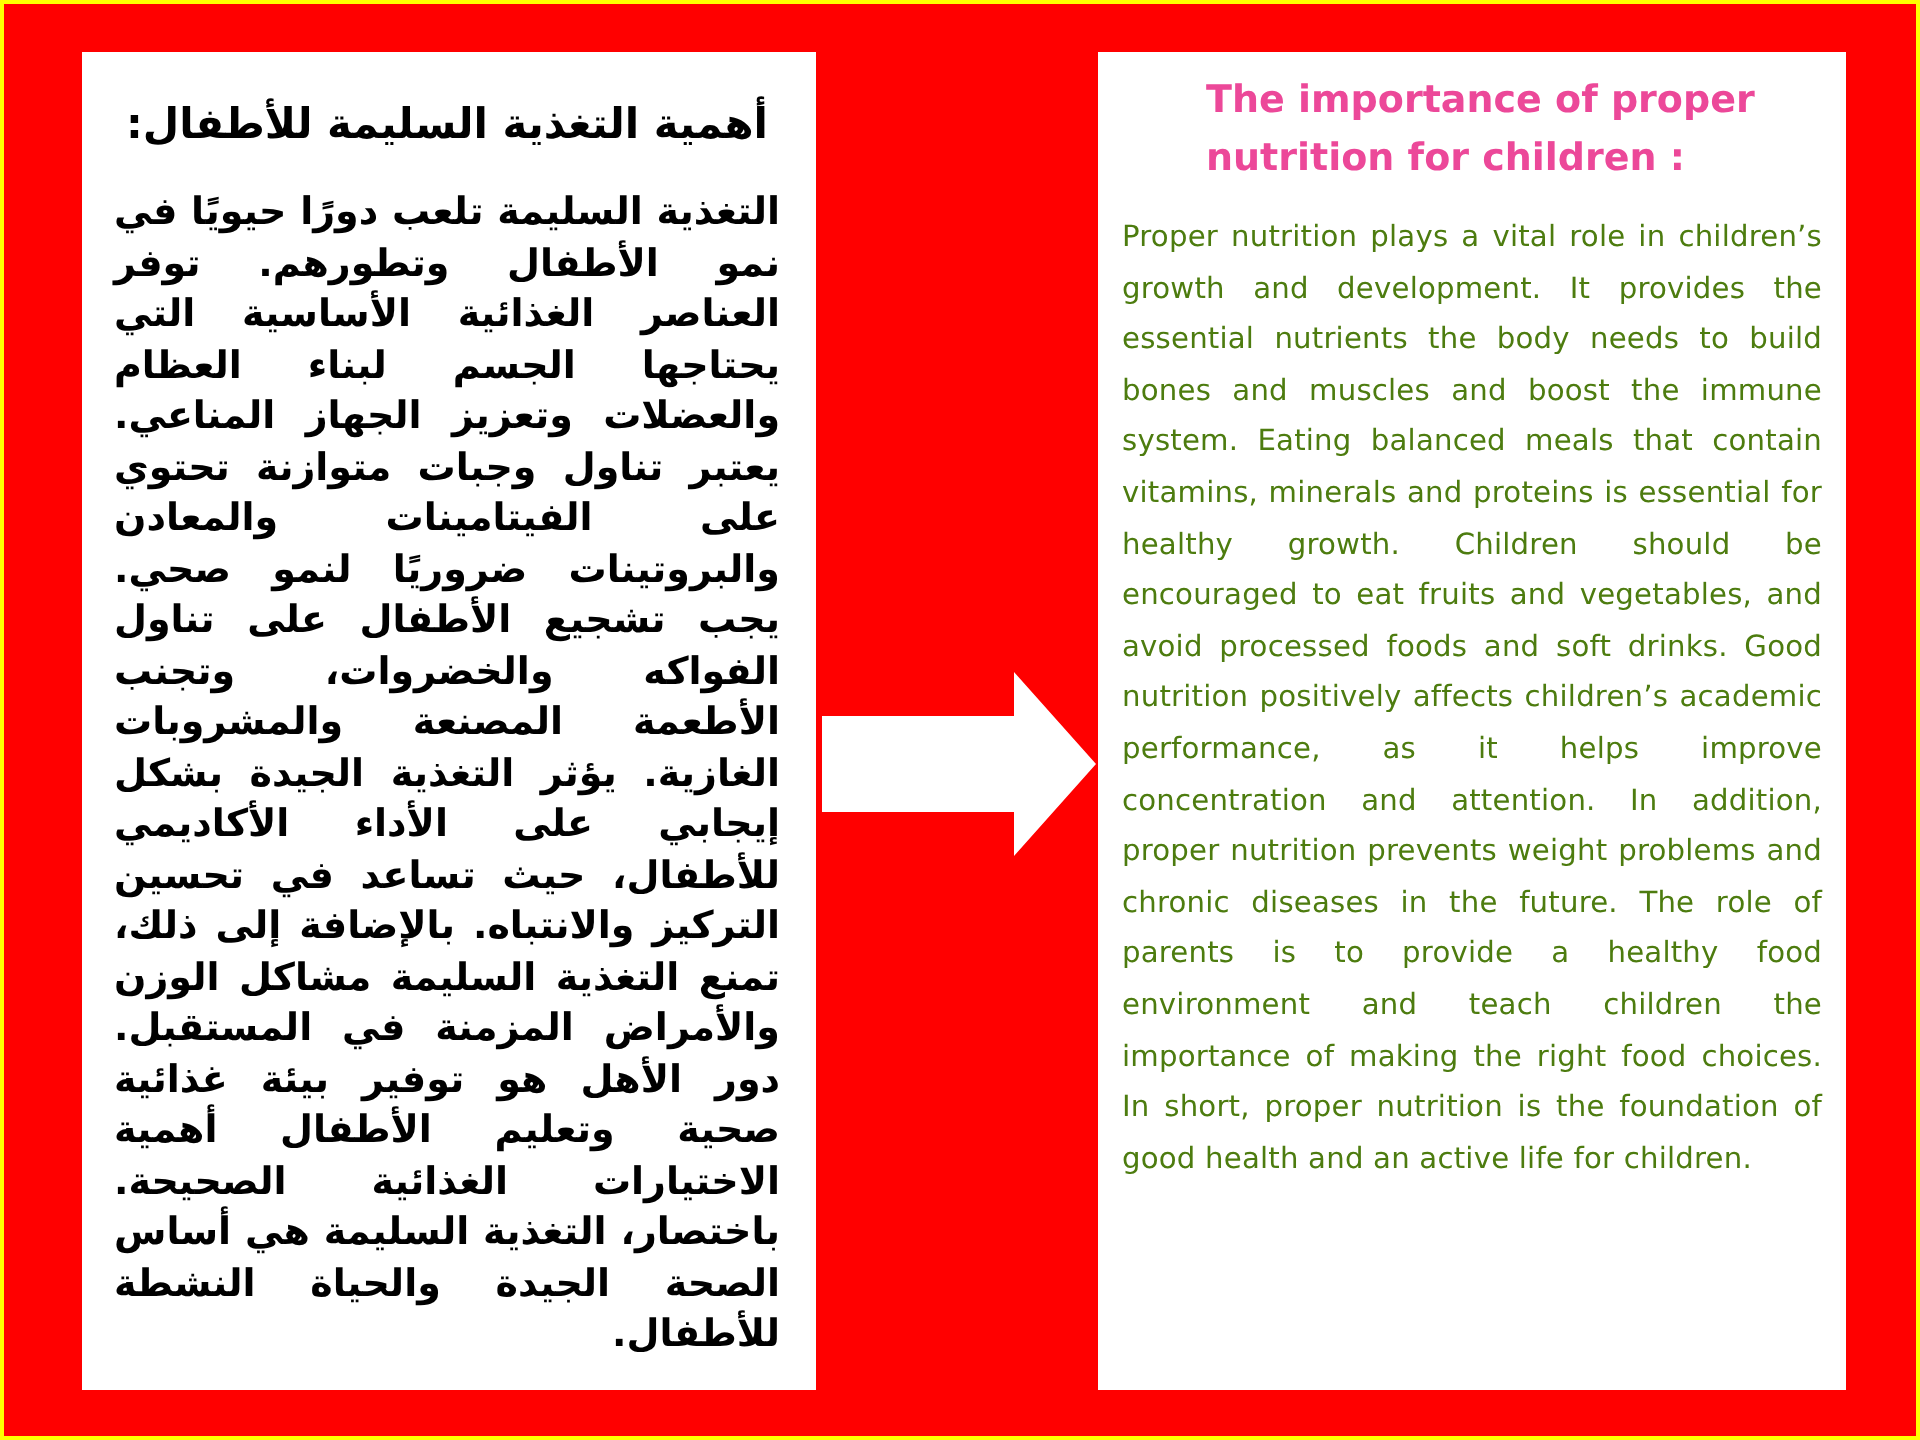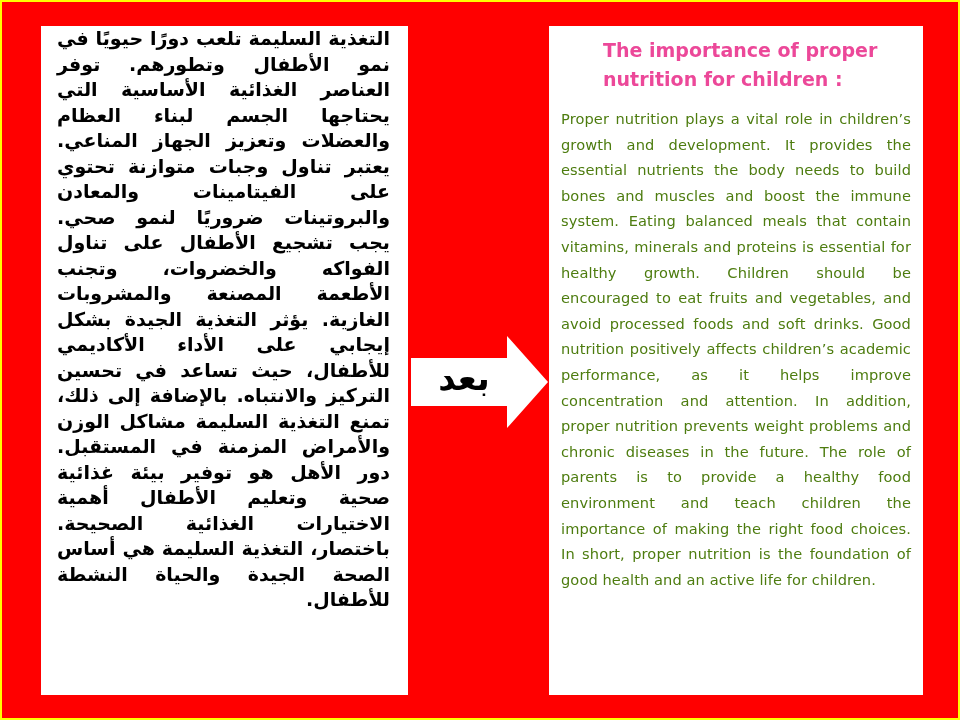--- a/index.html
+++ b/index.html
@@ -35,26 +35,26 @@
   #arrow-label {
     position:absolute; left:18px; top:20px; width:70px; text-align:center;
     font-family:"DejaVu Sans", sans-serif; font-size:34px; font-weight:bold; color:#000; direction:rtl;
     line-height:44px;
   }
 </style>
 </head>
 <body>
 
 <div class="panel" id="left-panel">
+  <div class="ar-title">أهمية التغذية السليمة للأطفال:</div>
   <p class="ar-body">التغذية السليمة تلعب دورًا حيويًا في نمو الأطفال وتطورهم. توفر العناصر الغذائية الأساسية التي يحتاجها الجسم لبناء العظام والعضلات وتعزيز الجهاز المناعي. يعتبر تناول وجبات متوازنة تحتوي على الفيتامينات والمعادن والبروتينات ضروريًا لنمو صحي. يجب تشجيع الأطفال على تناول الفواكه والخضروات، وتجنب الأطعمة المصنعة والمشروبات الغازية. يؤثر التغذية الجيدة بشكل إيجابي على الأداء الأكاديمي للأطفال، حيث تساعد في تحسين التركيز والانتباه. بالإضافة إلى ذلك، تمنع التغذية السليمة مشاكل الوزن والأمراض المزمنة في المستقبل. دور الأهل هو توفير بيئة غذائية صحية وتعليم الأطفال أهمية الاختيارات الغذائية الصحيحة. باختصار، التغذية السليمة هي أساس الصحة الجيدة والحياة النشطة للأطفال.</p>
 </div>
 
 <div id="arrow">
   <svg width="138" height="92" viewBox="0 0 138 92">
     <polygon points="0,22 96,22 96,0 137,46 96,92 96,70 0,70" fill="#ffffff"></polygon>
   </svg>
-  <div id="arrow-label">بعد</div>
 </div>
 
 <div class="panel" id="right-panel">
   <div class="en-title">The importance of proper nutrition for children :</div>
   <p class="en-body">Proper nutrition plays a vital role in children’s growth and development. It provides the essential nutrients the body needs to build bones and muscles and boost the immune system. Eating balanced meals that contain vitamins, minerals and proteins is essential for healthy growth. Children should be encouraged to eat fruits and vegetables, and avoid processed foods and soft drinks. Good nutrition positively affects children’s academic performance, as it helps improve concentration and attention. In addition, proper nutrition prevents weight problems and chronic diseases in the future. The role of parents is to provide a healthy food environment and teach children the importance of making the right food choices. In short, proper nutrition is the foundation of good health and an active life for children.</p>
 </div>
 
 </body></html>

